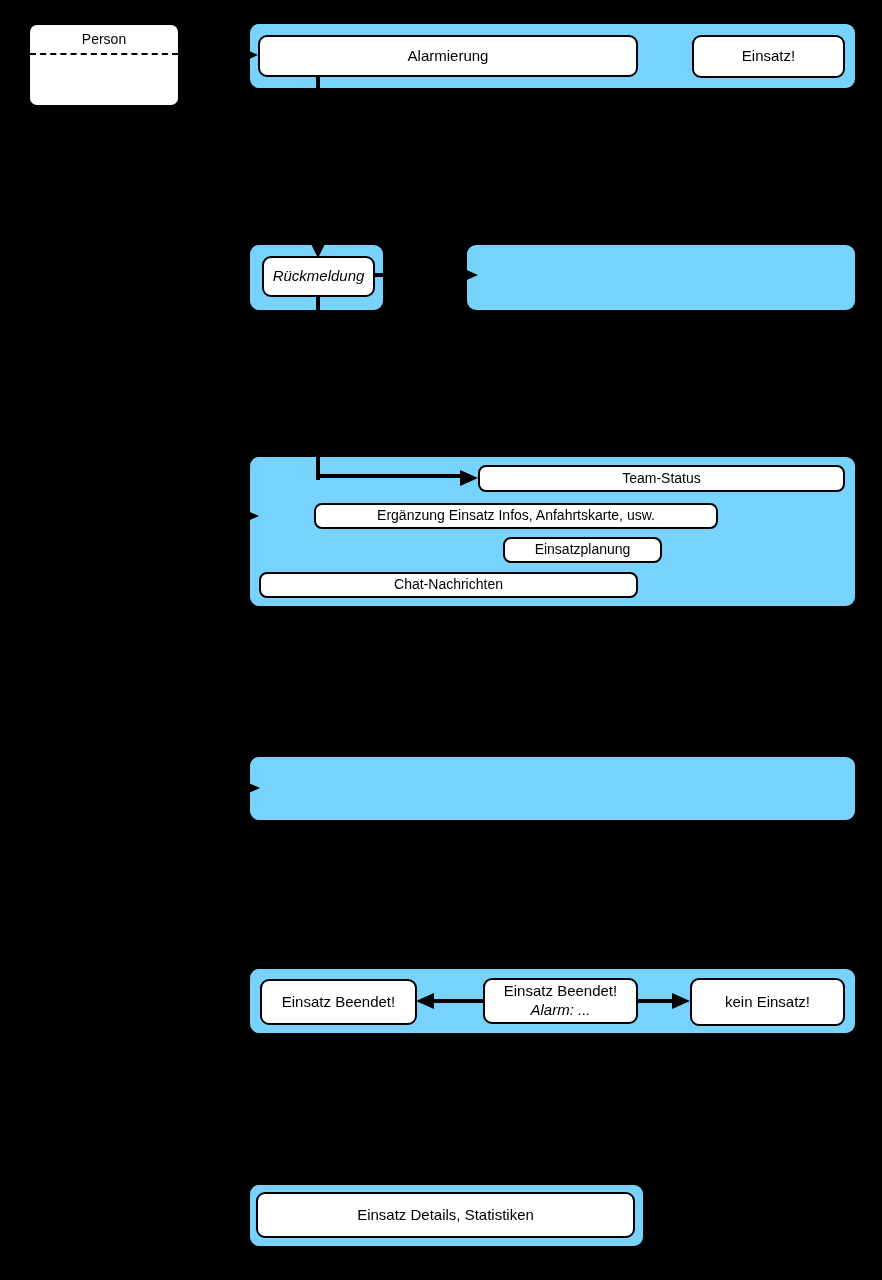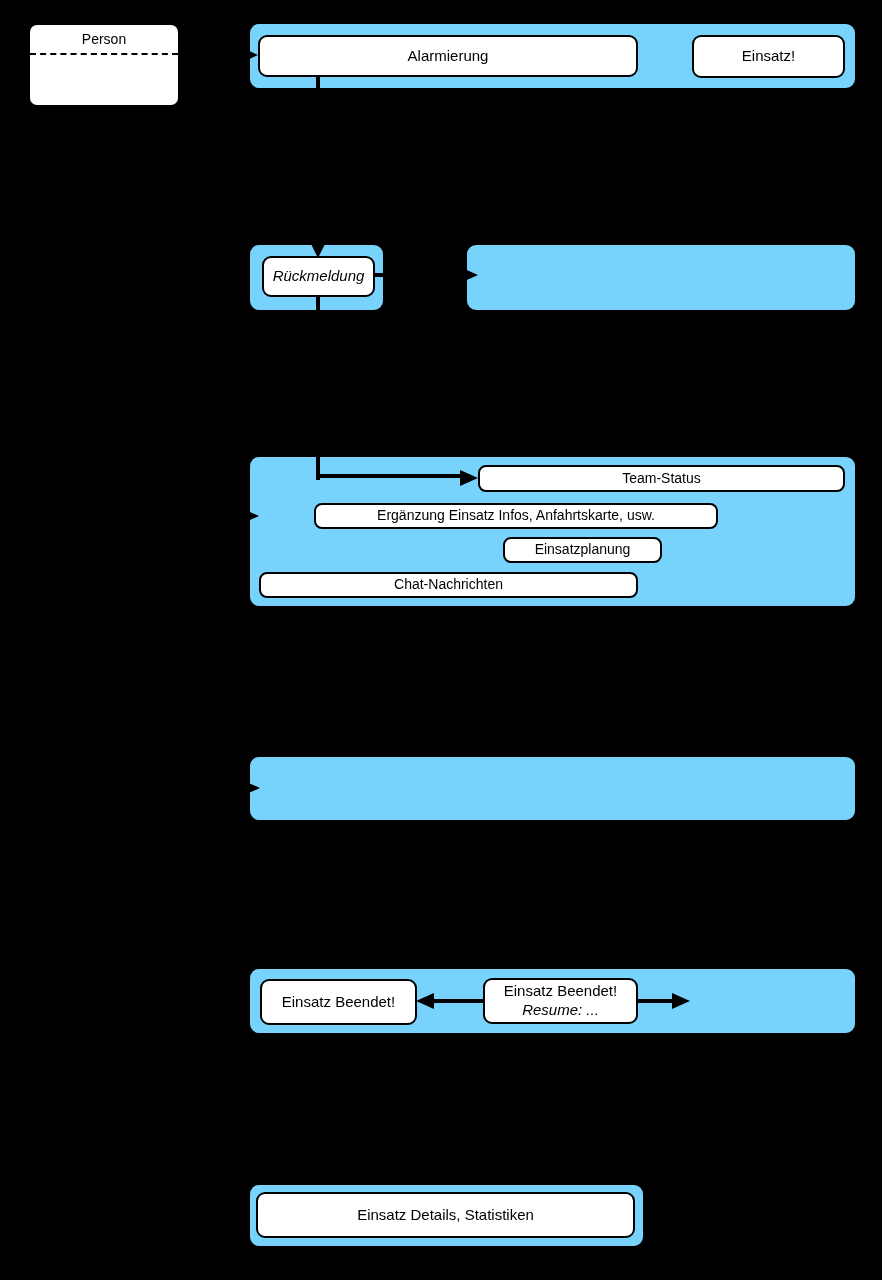--- a/index.html
+++ b/index.html
@@ -124,18 +124,19 @@
 
   <div class="wbox slim" style="left:478px; top:465px; width:367px; height:27px;">Team-Status</div>
   <div class="wbox slim" style="left:270px; top:503px; width:404px; height:26px;margin-left:44px;">Ergänzung Einsatz Infos, Anfahrtskarte, usw.</div>
   <div class="wbox slim" style="left:479px; top:537px; width:159px; height:26px;margin-left:24px;">Einsatzplanung</div>
   <div class="wbox slim" style="left:259px; top:572px; width:379px; height:26px;">Chat-Nachrichten</div>
 
 
   <div class="wbox" style="left:260px; top:979px; width:157px; height:46px;">Einsatz Beendet!</div>
   <div class="wbox col" style="left:483px; top:978px; width:155px; height:46px;">
     <span>Einsatz Beendet!</span>
-    <span class="italic">Resume: ...</span>
+    <span class="italic">Alarm: ...</span>
   </div>
+  <div class="wbox" style="left:690px; top:978px; width:155px; height:48px;">kein Einsatz!</div>
 
   <div class="wbox" style="left:256px; top:1192px; width:379px; height:46px;">Einsatz Details, Statistiken</div>
 
 </div>
 
 </body></html>

